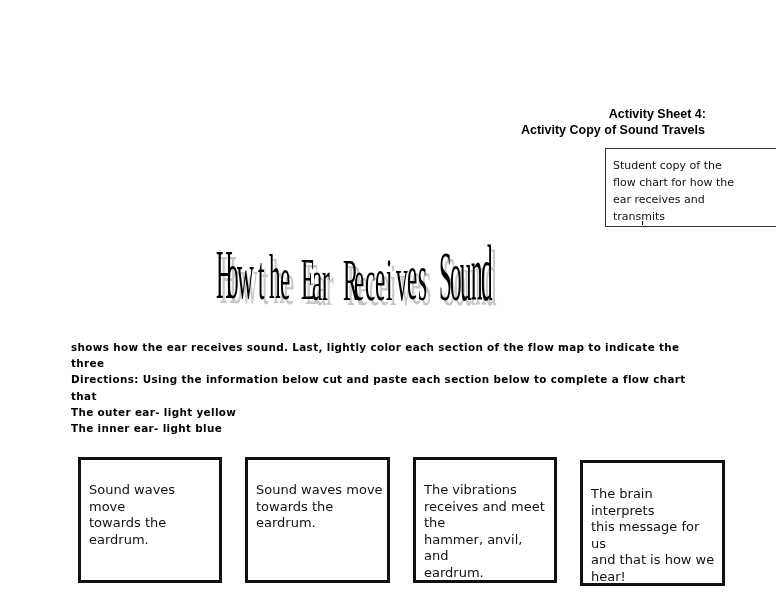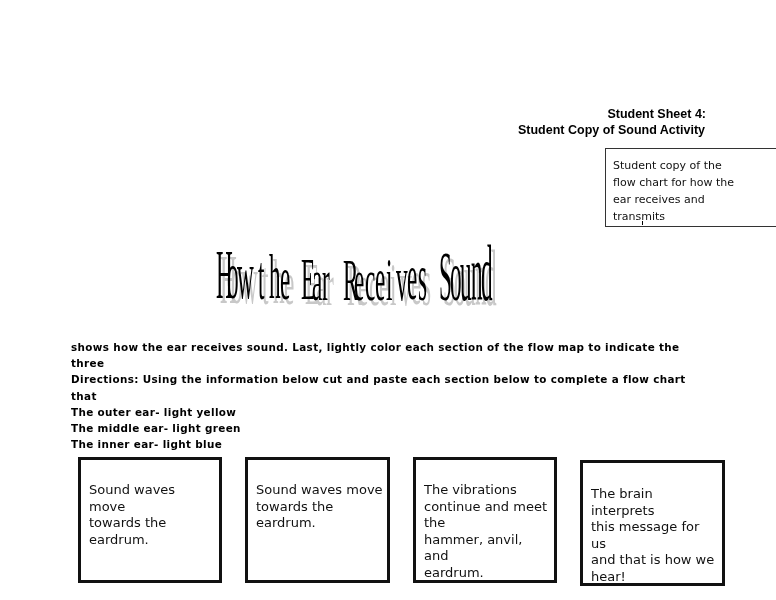--- a/index.html
+++ b/index.html
@@ -34,22 +34,22 @@
     .card {
       position: absolute; border: 3px solid #111; box-sizing: border-box; background: #fff;
       font-family: "DejaVu Sans", sans-serif; font-size: 13px; line-height: 16.5px; color: #111;
     }
     .card-text { position: absolute; left: 8px; top: 23px; right: 4px; }
   </style>
 </head>
 <body>
 
 <div class="header-block">
-  <div class="header-line l1">Student Sheet 4:</div>
-  <div class="header-line">Student Copy of Sound Activity</div>
+  <div class="header-line l1">Activity Sheet 4:</div>
+  <div class="header-line">Activity Copy of Sound Travels</div>
 </div>
 
 <div class="note-box">
   <div>Student copy of the</div>
   <div>flow chart for how the</div>
   <div>ear receives and</div>
   <div>transmits</div>
   <div class="note-tick"></div>
 </div>
 
@@ -97,42 +97,41 @@
     <span class="wa-letter wa-shadow" style="left: 258.769px; top: 4.99467px; font-size: 40px; transform: scale(0.58, 1.94); color: rgb(200, 200, 200);">n</span>
     <span class="wa-letter " style="left: 254.769px; top: -0.0053347px; font-size: 40px; transform: scale(0.58, 1.94);">n</span>
     <span class="wa-letter wa-shadow" style="left: 269.385px; top: 3px; font-size: 40px; transform: scale(0.58, 2); color: rgb(200, 200, 200);">d</span>
     <span class="wa-letter " style="left: 265.385px; top: -2px; font-size: 40px; transform: scale(0.58, 2);">d</span>
   </div>
 
 <div class="directions">
   <div>shows how the ear receives sound.   Last, lightly color each section of the flow map to indicate the three</div>
   <div>Directions:  Using the information below cut and paste each section below to complete a flow chart that</div>
   <div>The outer ear- light yellow</div>
-  <div>The middle ear- light green</div>
   <div>The inner ear- light blue</div>
 </div>
 
 <div class="card" style="left:78px; top:457px; width:144px; height:126px;">
   <div class="card-text" style="left:8px; top:22px;">
     <div>Sound waves move</div>
     <div>towards the eardrum.</div>
   </div>
 </div>
 
 <div class="card" style="left:245px; top:457px; width:145px; height:126px;">
   <div class="card-text" style="left:8px; top:22px;">
     <div>Sound waves move</div>
     <div>towards the eardrum.</div>
   </div>
 </div>
 
 <div class="card" style="left:413px; top:457px; width:144px; height:126px;">
   <div class="card-text" style="left:8px; top:22px;">
     <div>The vibrations</div>
-    <div>continue and meet the</div>
+    <div>receives and meet the</div>
     <div>hammer, anvil, and</div>
     <div>eardrum.</div>
   </div>
 </div>
 
 <div class="card" style="left:580px; top:460px; width:145px; height:126px;">
   <div class="card-text" style="left:8px; top:23px;">
     <div>The brain interprets</div>
     <div>this message for us</div>
     <div>and that is how we</div>

